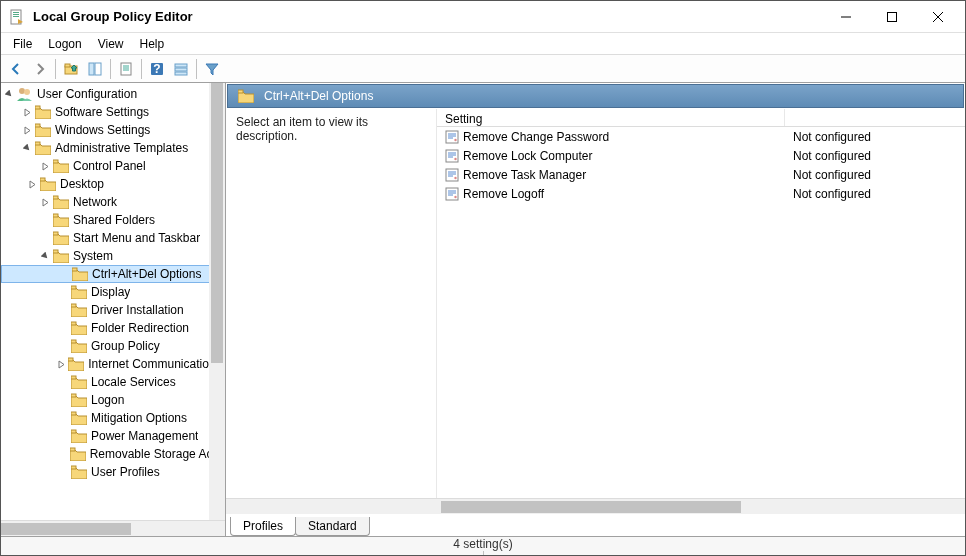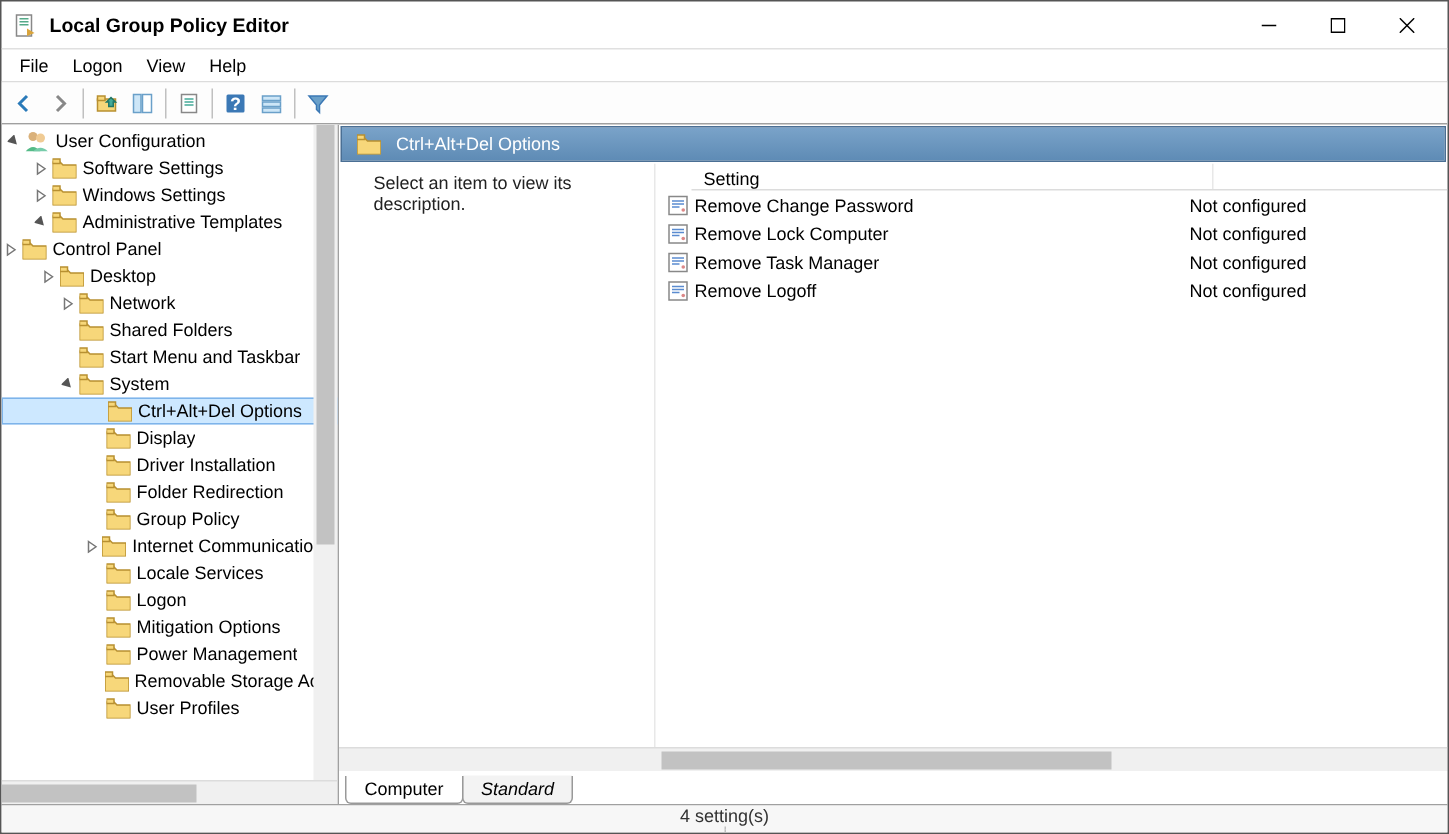--- a/index.html
+++ b/index.html
@@ -37,37 +37,37 @@
 .nodelabel { font-size: 12px; overflow: hidden; text-overflow: clip; }
 .hscrollbar { height: 16px; background: #f0f0f0; border-top: 1px solid #dcdcdc; position: relative; }
 .hscrollthumb { position: absolute; left: 0; top: 2px; height: 12px; width: 130px; background: #c2c2c2; }
 .vscrollstrip { position: absolute; right: 0; top: 0; bottom: 16px; width: 16px; background: #f0f0f0; }
 .vscrollthumb { position: absolute; left: 2px; top: 0; width: 12px; height: 280px; background: #c2c2c2; }
 
 
 .detailspanel { flex: 1; display: flex; flex-direction: column; overflow: hidden; }
 .detailsheader { height: 24px; background: linear-gradient(#7aa3c9,#5e8bb5); color: #fff; display: flex; align-items: center; padding-left: 10px; gap: 6px; font-size: 13px; border: 1px solid #4a6f94; margin: 1px; }
 .detailsbody { flex: 1; display: flex; overflow: hidden; }
-.descpane { width: 211px; padding: 6px 23px; font-size: 12px; color: #222; border-right: 1px solid #e8e8e8; }
+.descpane { width: 211px; padding: 6px 10px; font-size: 12px; color: #222; border-right: 1px solid #e8e8e8; }
 .listpane { flex: 1; display: flex; flex-direction: column; }
-.listheaders { display: flex; height: 18px; border-bottom: 1px solid #dcdcdc; margin-left: 24px; }
+.listheaders { display: flex; height: 18px; border-bottom: 1px solid #dcdcdc; }
 .listheaders .col { padding: 3px 8px; font-size: 12px; border-right: 1px solid #e8e8e8; }
 .col-setting { width: 348px; }
 .col-state { width: 170px; text-align: left; }
 .listrows { flex: 1; overflow: auto; position: relative; }
 .listrow { display: flex; height: 19px; align-items: center; cursor: default; }
 .listrow .cell { padding: 0 8px; font-size: 12px; display: flex; align-items: center; gap: 4px; }
 .listscrollbar { height: 16px; background: #f0f0f0; border-top: 1px solid #dcdcdc; position: relative; }
 .listscrollthumb { position: absolute; left: 215px; top: 2px; height: 12px; width: 300px; background: #c2c2c2; }
 
 
 .tabstrip { height: 22px; display: flex; align-items: flex-end; padding-left: 4px; background: #fff; }
 .tab { border: 1px solid #999; border-top: none; padding: 2px 12px; font-size: 12px; margin-right: -1px; border-radius: 0 0 4px 4px; cursor: default; background: #fff; }
 .tab.active { background: #fff; font-weight: normal; position: relative; }
-.tab:not(.active) { background: #f3f3f3; font-style: italic; }
+.tab:not(.active) { background: #f3f3f3; }
 
 
 .statusbar { height: 18px; display: flex; align-items: center; padding: 0 4px; font-size: 11px; color: #333; background: #f7f7f7; flex-direction: column; }
 .statusbar .spacer { flex: 1; }
 .statusbar .sep { width: 1px; height: 14px; background: #c0c0c0; margin: 0 80px; }
 
 
 .policy-icon { width: 14px; height: 14px; flex-shrink: 0; }
 </style>
 </head>
@@ -216,21 +216,21 @@
                 <path d="M1 1 L7 4.5 L1 8 Z" fill="#555" transform="rotate(45 4.5 4.5)"></path>
               </svg>
             </span>
           <svg class="folder-icon" viewBox="0 0 16 14">
               <path d="M0 3 L5 3 L7 5 L16 5 L16 14 L0 14 Z" fill="#f7d77a" stroke="#b89031"></path>
               <rect x="0" y="1" width="5" height="3" fill="#f7d77a" stroke="#b89031"></rect>
             </svg>
           <span class="nodelabel">Administrative Templates</span>
         </div>
 
-        <div class="treerow" style="">
+        <div class="treerow" style="padding-left:38px">
           <span class="twisty">
               <svg viewBox="0 0 9 9">
                 <path d="M2 1 L7 4.5 L2 8 Z" fill="none" stroke="#777"></path>
               </svg>
             </span>
           <svg class="folder-icon" viewBox="0 0 16 14">
               <path d="M0 3 L5 3 L7 5 L16 5 L16 14 L0 14 Z" fill="#f7d77a" stroke="#b89031"></path>
               <rect x="0" y="1" width="5" height="3" fill="#f7d77a" stroke="#b89031"></rect>
             </svg>
           <span class="nodelabel">Control Panel</span>
@@ -493,21 +493,21 @@
                 <span>Not configured</span>
               </div>
             </div>
           </div>
       </div>
     </div>
     <div class="listscrollbar">
         <div class="listscrollthumb"></div>
       </div>
     <div class="tabstrip">
-      <div class="tab active">Computer</div>
+      <div class="tab active">Profiles</div>
       <div class="tab">Standard</div>
     </div>
   </div>
 
 </div>
 
 <div class="statusbar">
   <span>4 setting(s)</span>
   <span class="spacer"></span>
   <span class="sep"></span>

